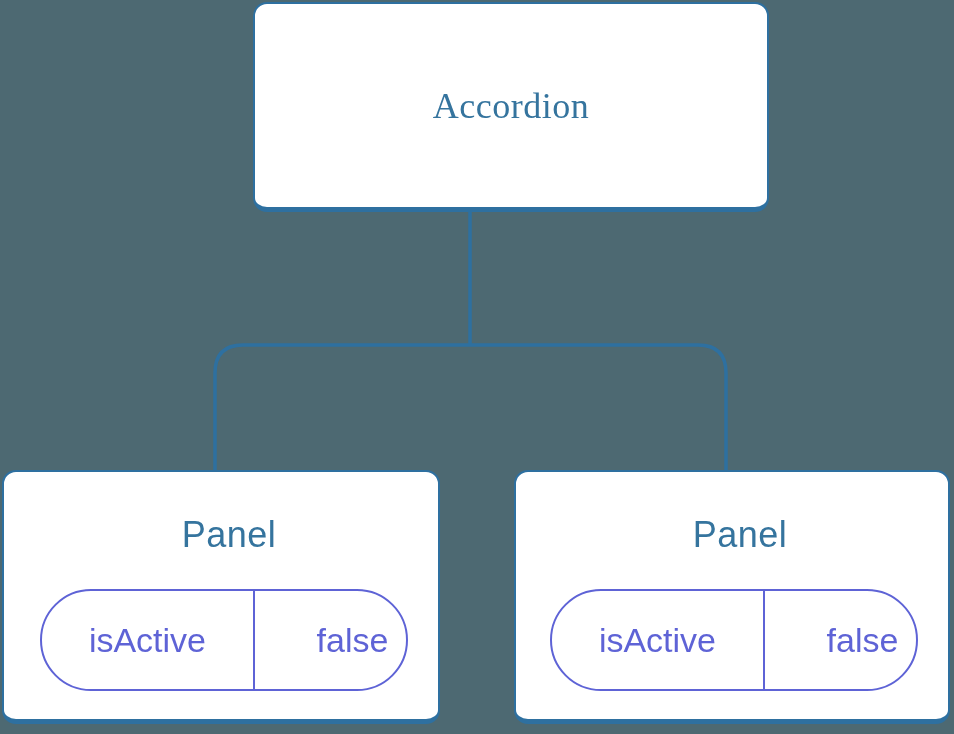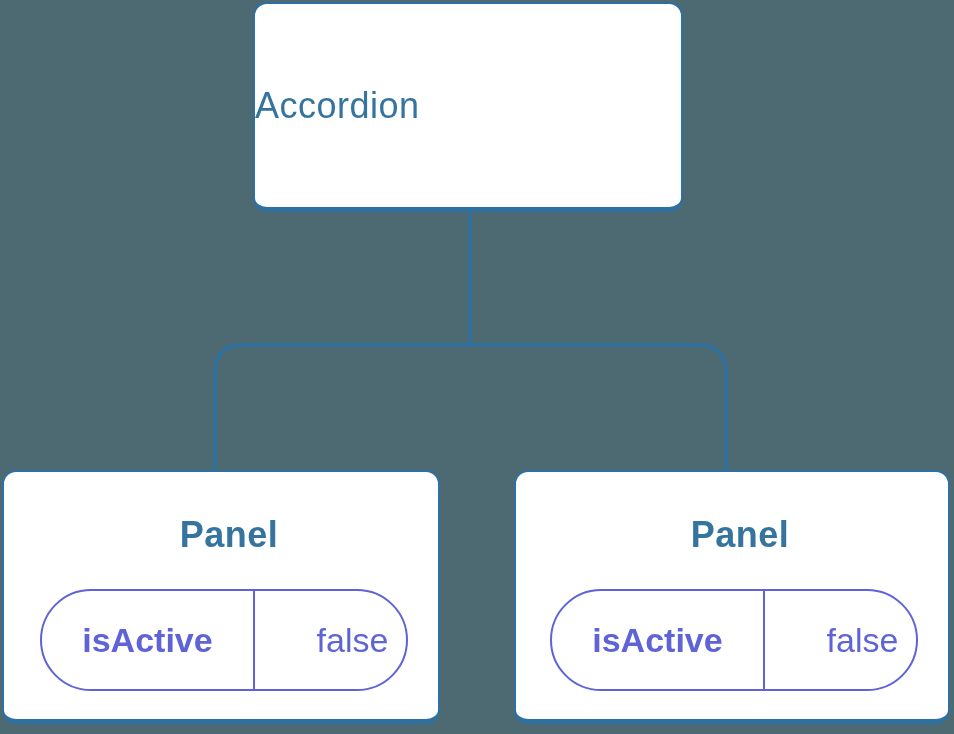--- a/index.html
+++ b/index.html
@@ -22,42 +22,43 @@
   .node {
     position: absolute;
     background: #ffffff;
     border: 2px solid var(--accent-blue, #2e70a0);
     border-bottom-width: 5px;
     border-radius: 14px;
   }
 
   .accordion-node {
     left: 253px; top: 2px;
-    width: 430px; height: 210px;
+    width: 516px; height: 210px;
     display: flex;
     align-items: center;
-    justify-content: flex-start;
+    justify-content: center;
+    font-family: Liberation Serif, serif;
   }
 
   .node-label {
     font-size: 36px;
     font-weight: 500;
     letter-spacing: 0.5px;
     color: var(--title-color, #35749e);
   }
 
   .panel-node-left  { left: 2px;   top: 470px; width: 438px; height: 254px; }
   .panel-node-right { left: 514px; top: 470px; width: 436px; height: 254px; }
 
   .panel-title {
     position: absolute;
     top: 42px; left: 16px; right: 0;
     text-align: center;
     font-size: 36px;
-    font-weight: 700;
+    font-weight: 400;
     letter-spacing: 0.5px;
     color: var(--title-color, #35749e);
   }
 
   .state-pill {
     position: absolute;
     top: 117px;
     height: 102px;
     width: 368px;
     border: 2px solid var(--accent-purple, #5e63d6);
@@ -72,21 +73,20 @@
   .pill-cell {
     display: flex;
     align-items: center;
     justify-content: center;
     font-size: 34px;
     color: var(--accent-purple, #5e63d6);
   }
   .pill-key {
     flex: 0 0 58.5%;
     border-right: 2px solid var(--accent-purple, #5e63d6);
-    font-weight: bold;
   }
   .pill-value { flex: 1 1 auto; margin-left: 44px; }
 </style>
 </head>
 <body>
 
 <div class="canvas">
 
   <svg class="connector" width="954" height="734" viewBox="0 0 954 734" aria-hidden="true">
     <path d="M470 208 L470 346" fill="none" stroke="#2e70a0" stroke-width="3.5"></path>

